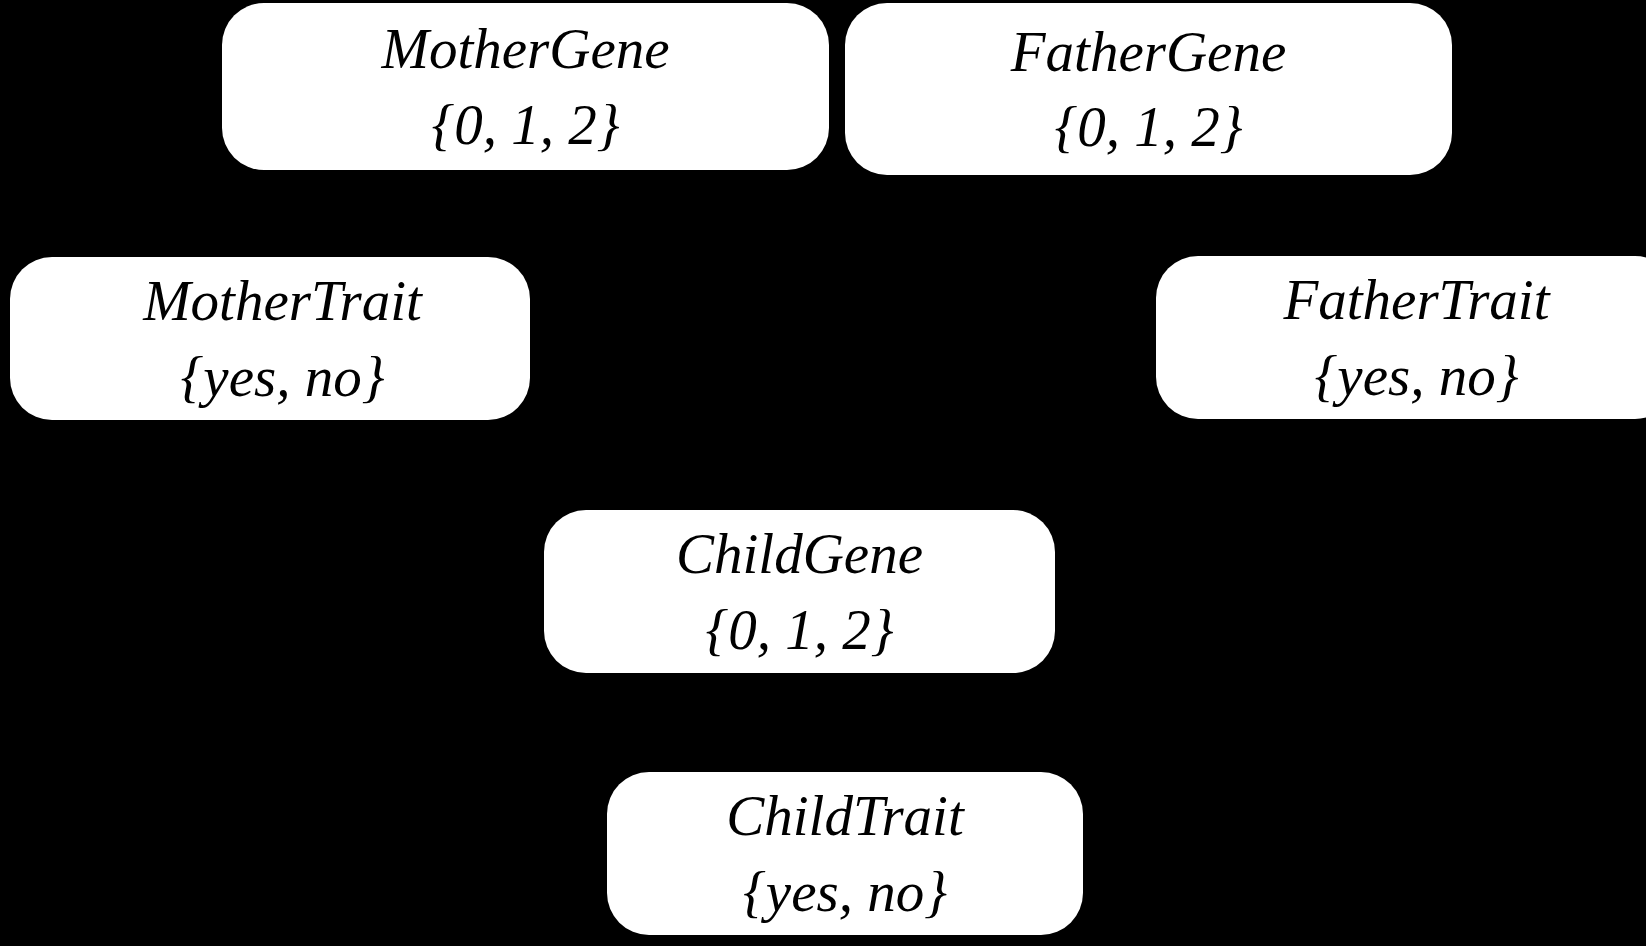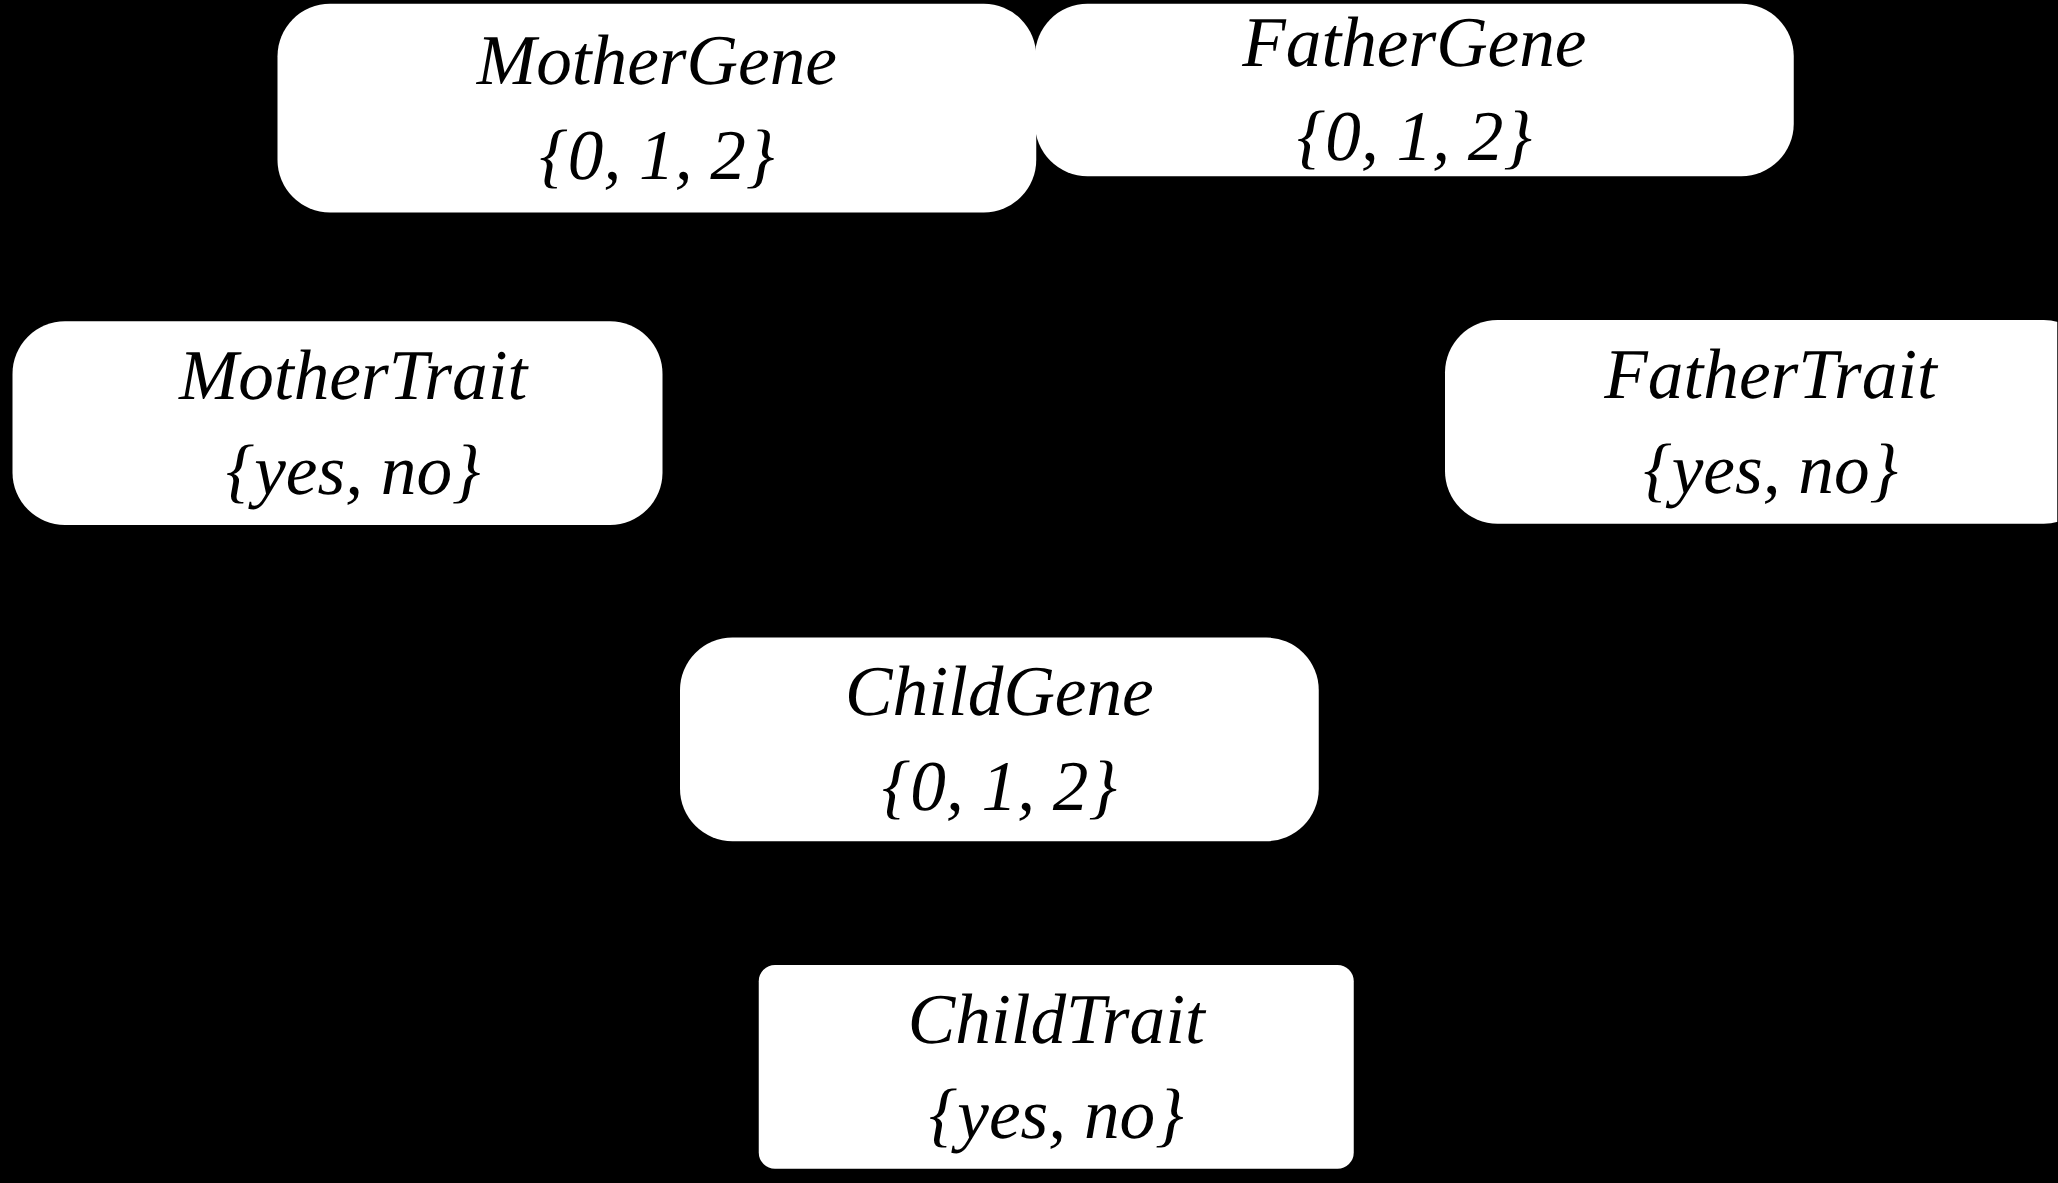--- a/index.html
+++ b/index.html
@@ -36,33 +36,33 @@
   }
 </style>
 </head>
 <body>
 
 <div class="canvas" id="canvas">
     <div class="node" style="left: 222px; top: 3px; width: 607px; height: 167px;">
     <div class="node-title">MotherGene</div>
     <div class="node-domain">{0, 1, 2}</div>
   </div>
-    <div class="node" style="left: 828px; top: 3px; width: 607px; height: 138px;">
+    <div class="node" style="left: 845px; top: 3px; width: 607px; height: 172px;">
     <div class="node-title">FatherGene</div>
     <div class="node-domain">{0, 1, 2}</div>
   </div>
     <div class="node" style="left: 10px; top: 257px; width: 520px; height: 163px; padding-left: 25px;">
     <div class="node-title">MotherTrait</div>
     <div class="node-domain">{yes, no}</div>
   </div>
     <div class="node" style="left: 1116px; top: 256px; width: 521px; height: 163px; margin-left: 40px;">
     <div class="node-title">FatherTrait</div>
     <div class="node-domain">{yes, no}</div>
   </div>
     <div class="node" style="left: 544px; top: 510px; width: 511px; height: 163px;">
     <div class="node-title">ChildGene</div>
     <div class="node-domain">{0, 1, 2}</div>
   </div>
-    <div class="node" style="left: 607px; top: 772px; width: 476px; height: 163px; border-radius: 13px;">
+    <div class="node" style="left: 607px; top: 772px; width: 476px; height: 163px;">
     <div class="node-title">ChildTrait</div>
     <div class="node-domain">{yes, no}</div>
   </div>
   </div>
 
 </body></html>

